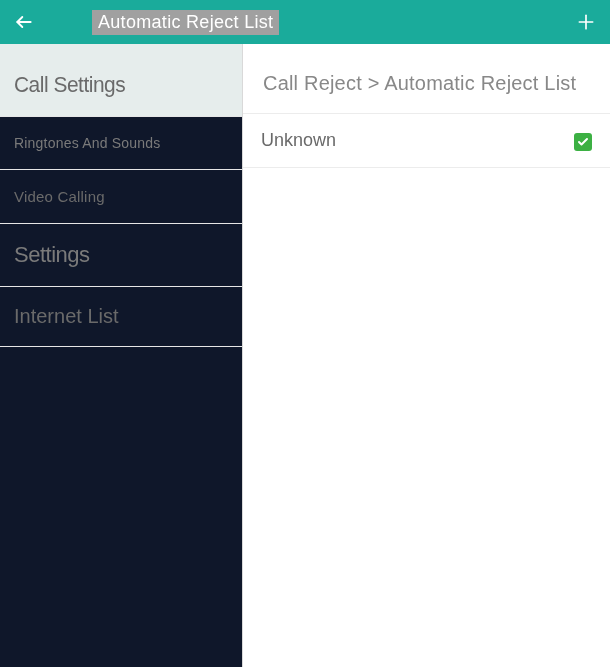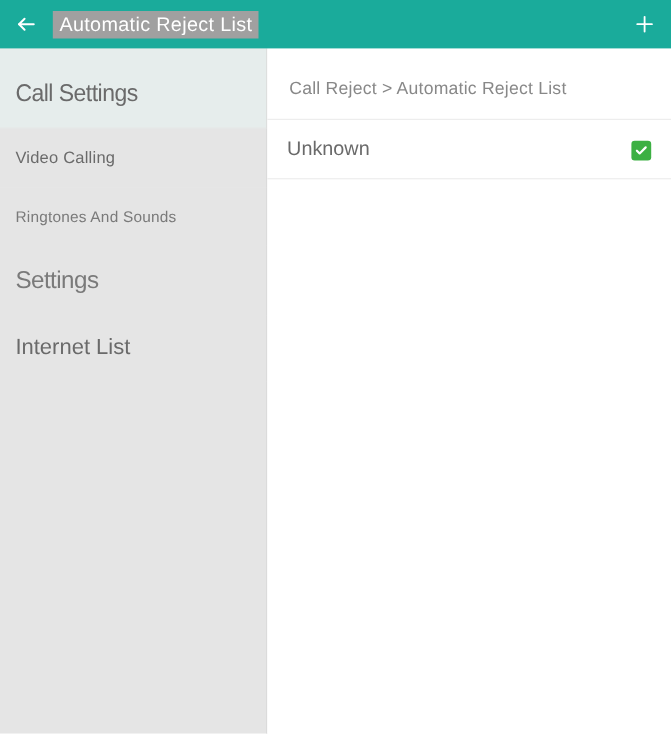--- a/index.html
+++ b/index.html
@@ -10,20 +10,21 @@
       overflow: hidden;
       background: #ffffff;
     }
     .header {
       height: 44px;
       background: #1aab9b;
       display: flex;
       align-items: center;
       padding: 0 12px;
       position: relative;
+      gap: 44px;
     }
     .back-btn {
       width: 24px;
       height: 24px;
       display: flex;
       align-items: center;
       justify-content: center;
       cursor: pointer;
       color: #ffffff;
     }
@@ -46,21 +47,21 @@
       cursor: pointer;
       color: #ffffff;
     }
     .body {
       display: flex;
       height: calc(667px - 44px);
     }
     .sidebar {
       width: 243px;
       border-right: 1px solid #d9d9d9;
-      background: #e5e5e5;
+      background: #0f172a;
     }
     .sidebar-item {
       padding: 18px 14px;
       border-bottom: 1px solid #e6e6e6;
       cursor: pointer;
       display: flex;
       align-items: center;
     }
     .sidebar-item.first {
       background: #e6edec;
@@ -94,21 +95,21 @@
       color: #6a6a6a;
     }
     .main {
       flex: 1;
       padding: 0;
       background: #ffffff;
     }
     .breadcrumb {
       padding: 28px 20px 18px 20px;
       color: #888888;
-      font-size: 16px;
+      font-size: 20px;
       letter-spacing: 0.2px;
     }
     .list-row {
       padding: 16px 18px 16px 18px;
       border-top: 1px solid #ececec;
       border-bottom: 1px solid #ececec;
       display: flex;
       align-items: flex-end;
       justify-content: space-between;
     }
@@ -144,25 +145,25 @@
       <line x1="4" y1="12" x2="20" y2="12"></line>
     </svg>
   </div>
 </div>
 
 <div class="body">
   <div class="sidebar">
     <div class="sidebar-item first">
       <span class="sidebar-label">Call Settings</span>
     </div>
+    <div class="sidebar-item">
+      <span class="sidebar-label">Ringtones And Sounds</span>
+    </div>
     <div class="sidebar-item video">
       <span class="sidebar-label">Video Calling</span>
-    </div>
-    <div class="sidebar-item">
-      <span class="sidebar-label">Ringtones And Sounds</span>
     </div>
     <div class="sidebar-item voicemail">
       <span class="sidebar-label">Settings</span>
     </div>
     <div class="sidebar-item internet">
       <span class="sidebar-label">Internet List</span>
     </div>
   </div>
 
   <div class="main">

